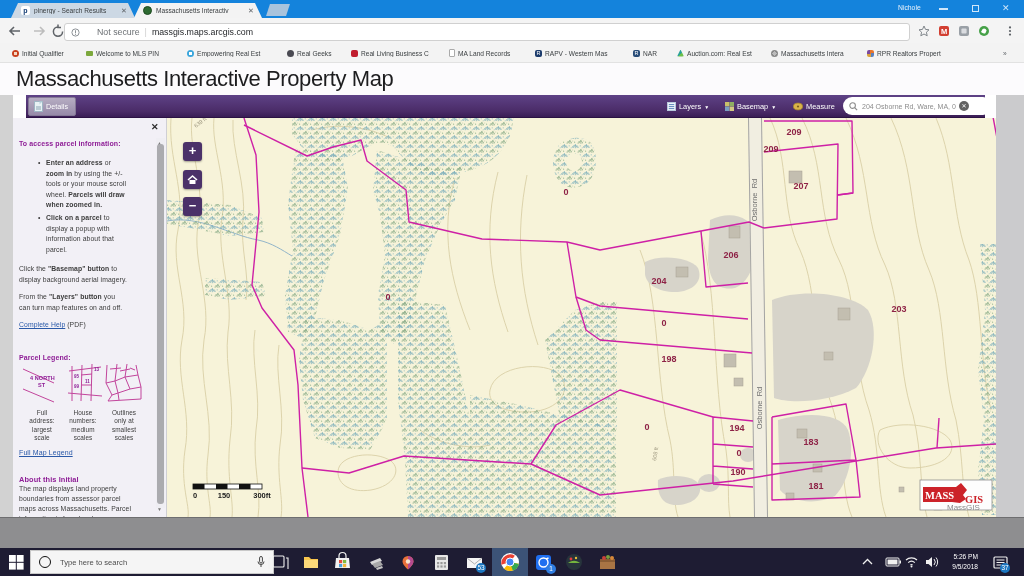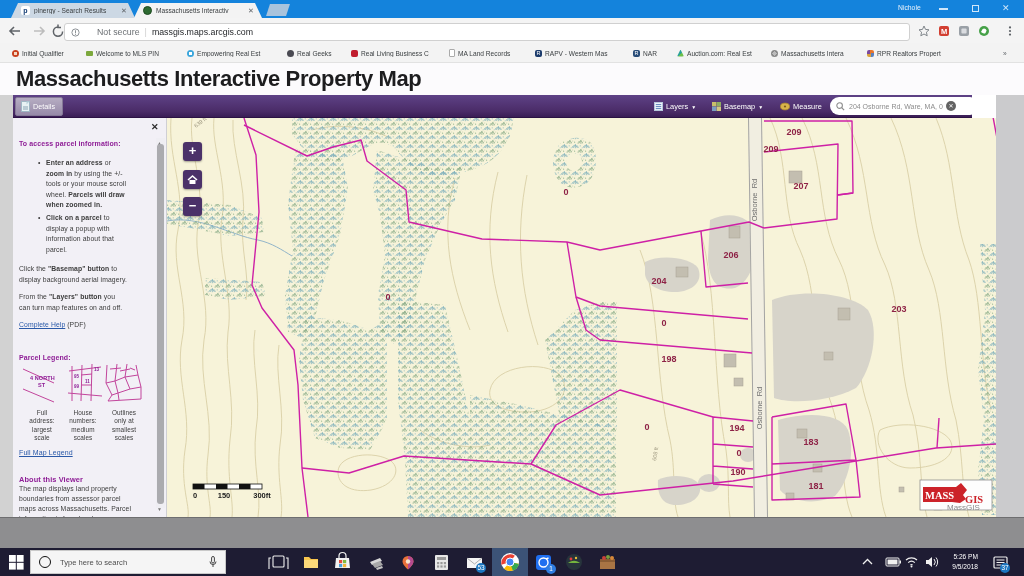--- a/index.html
+++ b/index.html
@@ -16,40 +16,40 @@
 #nichole{left:898px;top:4px;color:#eaf3fc;font-size:6.8px}
 
 #toolbar{left:0;top:18px;width:1024px;height:25px;background:#f4f4f4}
 #omnibox{left:64px;top:23px;width:846px;height:18px;background:#fff;border:1px solid #d0d0d0;border-radius:3px;font-size:8.8px;display:flex;align-items:center;overflow:hidden}
 
 #bookbar{left:0;top:43px;width:1024px;height:20px;background:#f3f3f3;border-bottom:1px solid #e2e2e2}
 .bm{position:absolute;top:4px;height:12px;display:flex;align-items:center;font-size:6.6px;color:#3c4043;white-space:nowrap}
 .bmi{display:inline-block;width:7px;height:7px;margin-right:3px;border-radius:2px;flex:0 0 auto}
 
 #pagehead{left:0;top:63px;width:1024px;height:32px;background:#fcfbfd}
-#pagehead h1{position:absolute;left:16px;top:3px;font-size:22px;font-weight:700;color:#1d1d1f;letter-spacing:-0.4px}
-
-#pbar{left:13px;top:95px;width:959px;height:23px;background:linear-gradient(#5e4286,#4a2b67 75%,#3a1d55);border-bottom:1px solid #2c1244}
+#pagehead h1{position:absolute;left:16px;top:3px;font-size:22px;font-weight:400;color:#1d1d1f;letter-spacing:-0.4px}
+
+#pbar{left:26px;top:95px;width:959px;height:23px;background:linear-gradient(#5e4286,#4a2b67 75%,#3a1d55);border-bottom:1px solid #2c1244}
 #detailsbtn{left:2px;top:2px;width:48px;height:19px;background:linear-gradient(#b6adc2,#978aa9);border:1px solid #857997;border-radius:2px;color:#fff;font-size:7.2px;display:flex;align-items:center}
 .pitem{position:absolute;top:0;height:23px;display:flex;align-items:center;color:#fff;font-size:7.4px}
 #searchpill{left:817px;top:2px;width:149px;height:18px;background:#fff;border-radius:9px;display:flex;align-items:center;font-size:7px;color:#8c8c8c}
 
 #sidebar{left:13px;top:118px;width:154px;height:399px;background:#f2f0f6;border-right:1px solid #cfcfd4;font-size:6.8px;color:#3b3b3b;letter-spacing:0.1px}
 #sidebar .purp{color:#8e1d96;font-weight:bold;font-size:7px}
 #sidebar .lnk{color:#2a59a8;text-decoration:underline}
 .sbt{position:absolute;line-height:10.6px}
 
 #map{left:167px;top:118px;width:829px;height:399px;background:#f7f3d9;overflow:hidden}
 .zbtn{left:183px;width:19px;height:19px;background:#4b3169;border-radius:3px;color:#fff;text-align:center;box-shadow:0 1px 2px rgba(0,0,0,.35)}
 
 #graybottom{left:0;top:517px;width:1024px;height:31px;background:#8e8e90;border-top:1px solid #6e6e70}
 #lstrip{left:0;top:95px;width:13px;height:422px;background:#d2d2d2}
 #rstrip{left:996px;top:95px;width:28px;height:422px;background:#cbcbcd}
 #taskbar{left:0;top:548px;width:1024px;height:28px;background:#1e1c33}
-#tsearch{left:30px;top:550px;width:196px;height:24px;background:#f5f5f5;border:1px solid #c9c9c9;display:flex;align-items:center;font-size:7.6px;color:#4c4c4c}
+#tsearch{left:30px;top:550px;width:244px;height:24px;background:#f5f5f5;border:1px solid #c9c9c9;display:flex;align-items:center;font-size:7.6px;color:#4c4c4c}
 #clock{right:46px;top:552px;color:#fff;font-size:6.6px;text-align:right;line-height:10px}
 </style></head>
 <body>
 <div id="screen">
 
 <div class="abs" id="titlebar"></div>
 <div class="abs tab tabshape" id="tab1">
       <span style="margin-left:10px;width:9px;height:9px;background:#fff;border-radius:2px;color:#123c74;font-size:7px;font-weight:bold;text-align:center;line-height:9px;flex:0 0 auto">p</span>
       <span class="tabtxt" style="margin-left:4px;width:86px">pinergy - Search Results</span>
       <span style="color:#5f6368;font-size:7px;margin-left:1px">✕</span>
@@ -193,21 +193,21 @@
   <text x="16" y="24" font-size="5.5" font-weight="bold" fill="#8e1d96">ST</text>
   <text x="52" y="15" font-size="4.5" font-weight="bold" fill="#8e1d96">95</text>
   <text x="52" y="25" font-size="4.5" font-weight="bold" fill="#8e1d96">99</text>
   <text x="63" y="20" font-size="4.5" font-weight="bold" fill="#8e1d96">11</text>
   <text x="72" y="8" font-size="4.5" font-weight="bold" fill="#8e1d96">13</text>
  </svg>
  <div class="sbt" style="left:9px;top:291px;width:40px;text-align:center;line-height:8.4px;font-size:6.4px">Full<br>address:<br>largest<br>scale</div>
  <div class="sbt" style="left:50px;top:291px;width:40px;text-align:center;line-height:8.4px;font-size:6.4px">House<br>numbers:<br>medium<br>scales</div>
  <div class="sbt" style="left:90px;top:291px;width:42px;text-align:center;line-height:8.4px;font-size:6.4px">Outlines<br>only at<br>smallest<br>scales</div>
  <div class="sbt lnk" style="left:6px;top:330px;font-size:7px">Full Map Legend</div>
- <div class="sbt purp" style="left:6px;top:357px;font-size:7.4px">About this Viewer</div>
+ <div class="sbt purp" style="left:6px;top:357px;font-size:7.4px">About this Initial</div>
  <div class="sbt" style="left:6px;top:366px;white-space:nowrap;line-height:10px">The map displays land property<br>boundaries from assessor parcel<br>maps across Massachusetts. Parcel<br>information is from local assessor</div>
 </div>
 
 <div class="abs" id="map">
 <svg width="829" height="399" viewBox="167 118 829 399" style="width:829px;height:399px">
 <defs>
 <pattern id="sw" width="11" height="9" patternUnits="userSpaceOnUse">
  <g fill="none" stroke-linecap="round">
   <g stroke="#7eafbb" stroke-width="0.8">
    <path d="M1.2 3.6 Q2.3 1.4 3.3 0.9 M3.3 3.8 V0.9 M5.3 3.6 Q4.3 1.4 3.3 0.9 M0.2 3.2 Q1.3 2.4 1.8 1.6 M6.4 3.2 Q5.4 2.4 4.9 1.6"></path>

